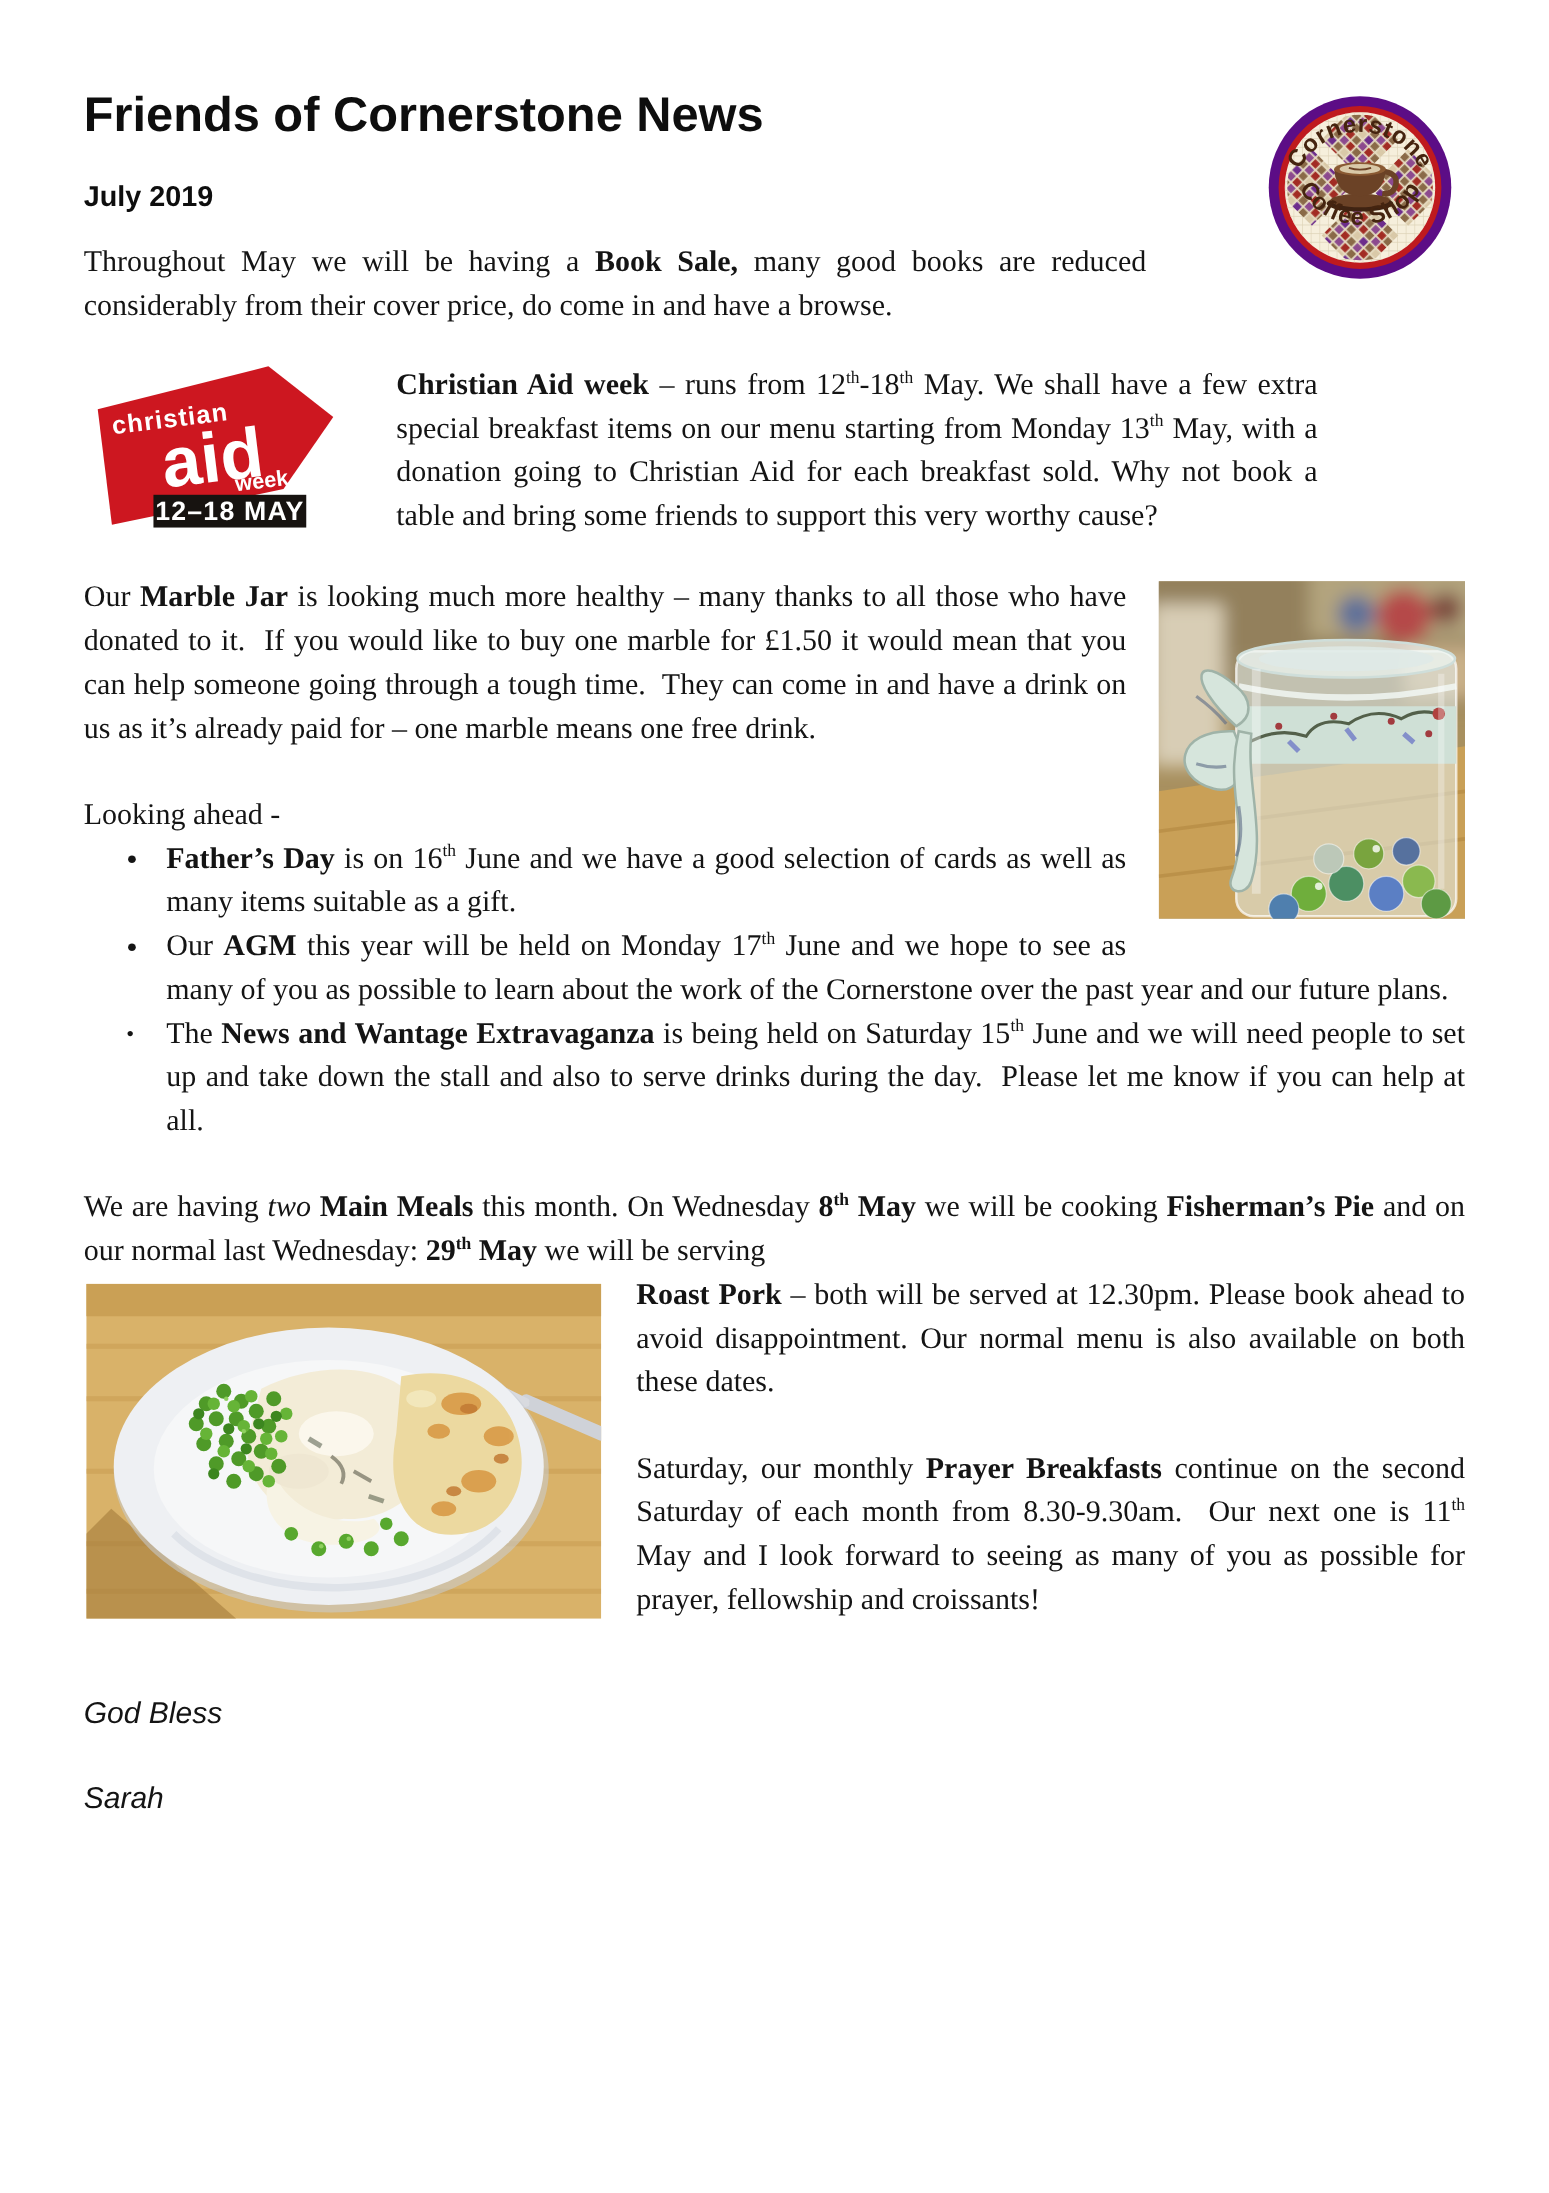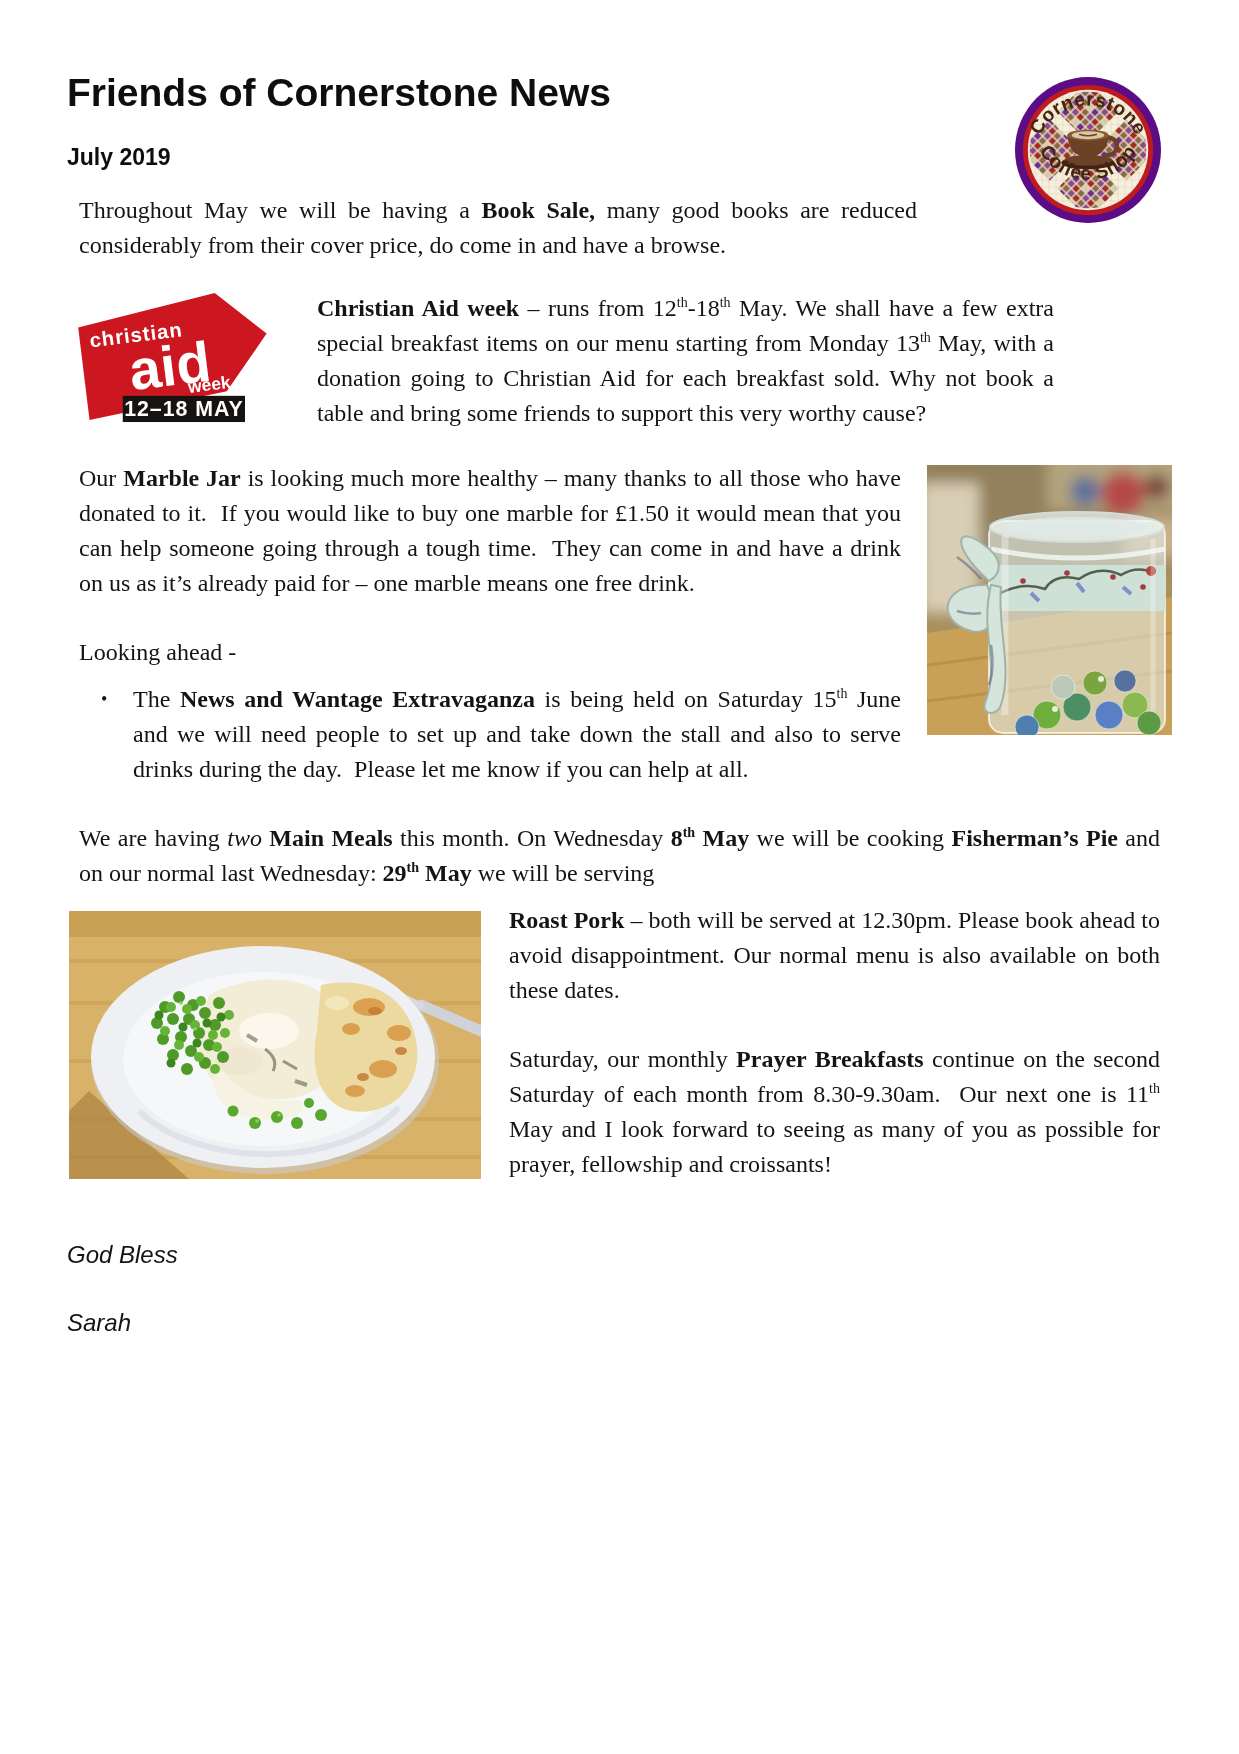--- a/index.html
+++ b/index.html
@@ -19,21 +19,21 @@
     margin:0;width:830px;
     font-family:"Liberation Sans", sans-serif;
     font-weight:700;font-size:39px;line-height:46px;
     text-align:left;color:#0e0e0e;
   }
   .date{
     margin:27px 0 0 0;
     font-family:"Liberation Sans", sans-serif;
     font-weight:700;font-size:23px;line-height:28px;color:#0e0e0e;
   }
-  .body{font-size:24px;line-height:35px;margin:12px;}
+  .body{font-size:24px;line-height:35px;margin:0;}
   .jst{text-align:justify;}
   .b{font-weight:700;}
   .i{font-style:italic;}
   sup{font-size:14px;line-height:0;vertical-align:super;}
   .intro{margin-top:22px;margin-right:255px;}
   .ca-block{margin-top:28px;}
   .ca-logo{float:left;width:218px;height:130px;margin:2px 28px 6px 4px;}
   .ca-text{margin-right:118px;}
   .marble-block{margin-top:30px;}
   .jar-photo{float:right;width:245px;height:270px;margin:4px 0 8px 26px;}
@@ -198,20 +198,22 @@
         </g>
         <path d="M30,92 q14,10 24,22 M30,146 q12,4 24,2 M64,180 q4,24 -2,40" stroke="#5b6a85" stroke-width="2.5" fill="none" opacity="0.6"></path>
       </g>
     </svg>
 
     <p class="body jst"><span>Our </span><span class="b">Marble Jar</span><span> is looking much more healthy – many thanks to all those who have donated to it.&nbsp;  If you would like to buy one marble for £1.50 it would mean that you can help someone going through a tough time.&nbsp;  They can come in and have a drink on us as it’s already paid for – one marble means one free drink.</span></p>
 
     <p class="body looking">Looking ahead -</p>
 
     <ul class="bullets">
+      <li class="body jst"><span class="b">Father’s Day</span><span> is on 16</span><sup>th</sup><span> June and we have a good selection of cards as well as many items suitable as a gift.</span></li>
+      <li class="body jst"><span>Our </span><span class="b">AGM</span><span> this year will be held on Monday 17</span><sup>th</sup><span> June and we hope to see as many of you as possible to learn about the work of the Cornerstone over the past year and our future plans.</span></li>
       <li class="body jst small-marker"><span>The </span><span class="b">News and Wantage Extravaganza</span><span> is being held on Saturday 15</span><sup>th</sup><span> June and we will need people to set up and take down the stall and also to serve drinks during the day.&nbsp;  Please let me know if you can help at all.</span></li>
     </ul>
   </div>
 
   <p class="body jst meals-intro"><span>We are having </span><span class="i">two</span><span> </span><span class="b">Main Meals</span><span> this month. On Wednesday </span><span class="b">8</span><sup class="b">th</sup><span class="b"> May</span><span> we will be cooking </span><span class="b">Fisherman’s Pie</span><span> and on our normal last Wednesday: </span><span class="b">29</span><sup class="b">th</sup><span class="b"> May</span><span> we will be serving</span></p>
 
   <div class="meals-block">
 
     <svg class="food-photo" viewBox="0 0 412 268" preserveAspectRatio="none" role="img" aria-label="white plate of fisherman's pie with peas and a fork on a wooden table">
       <defs>

